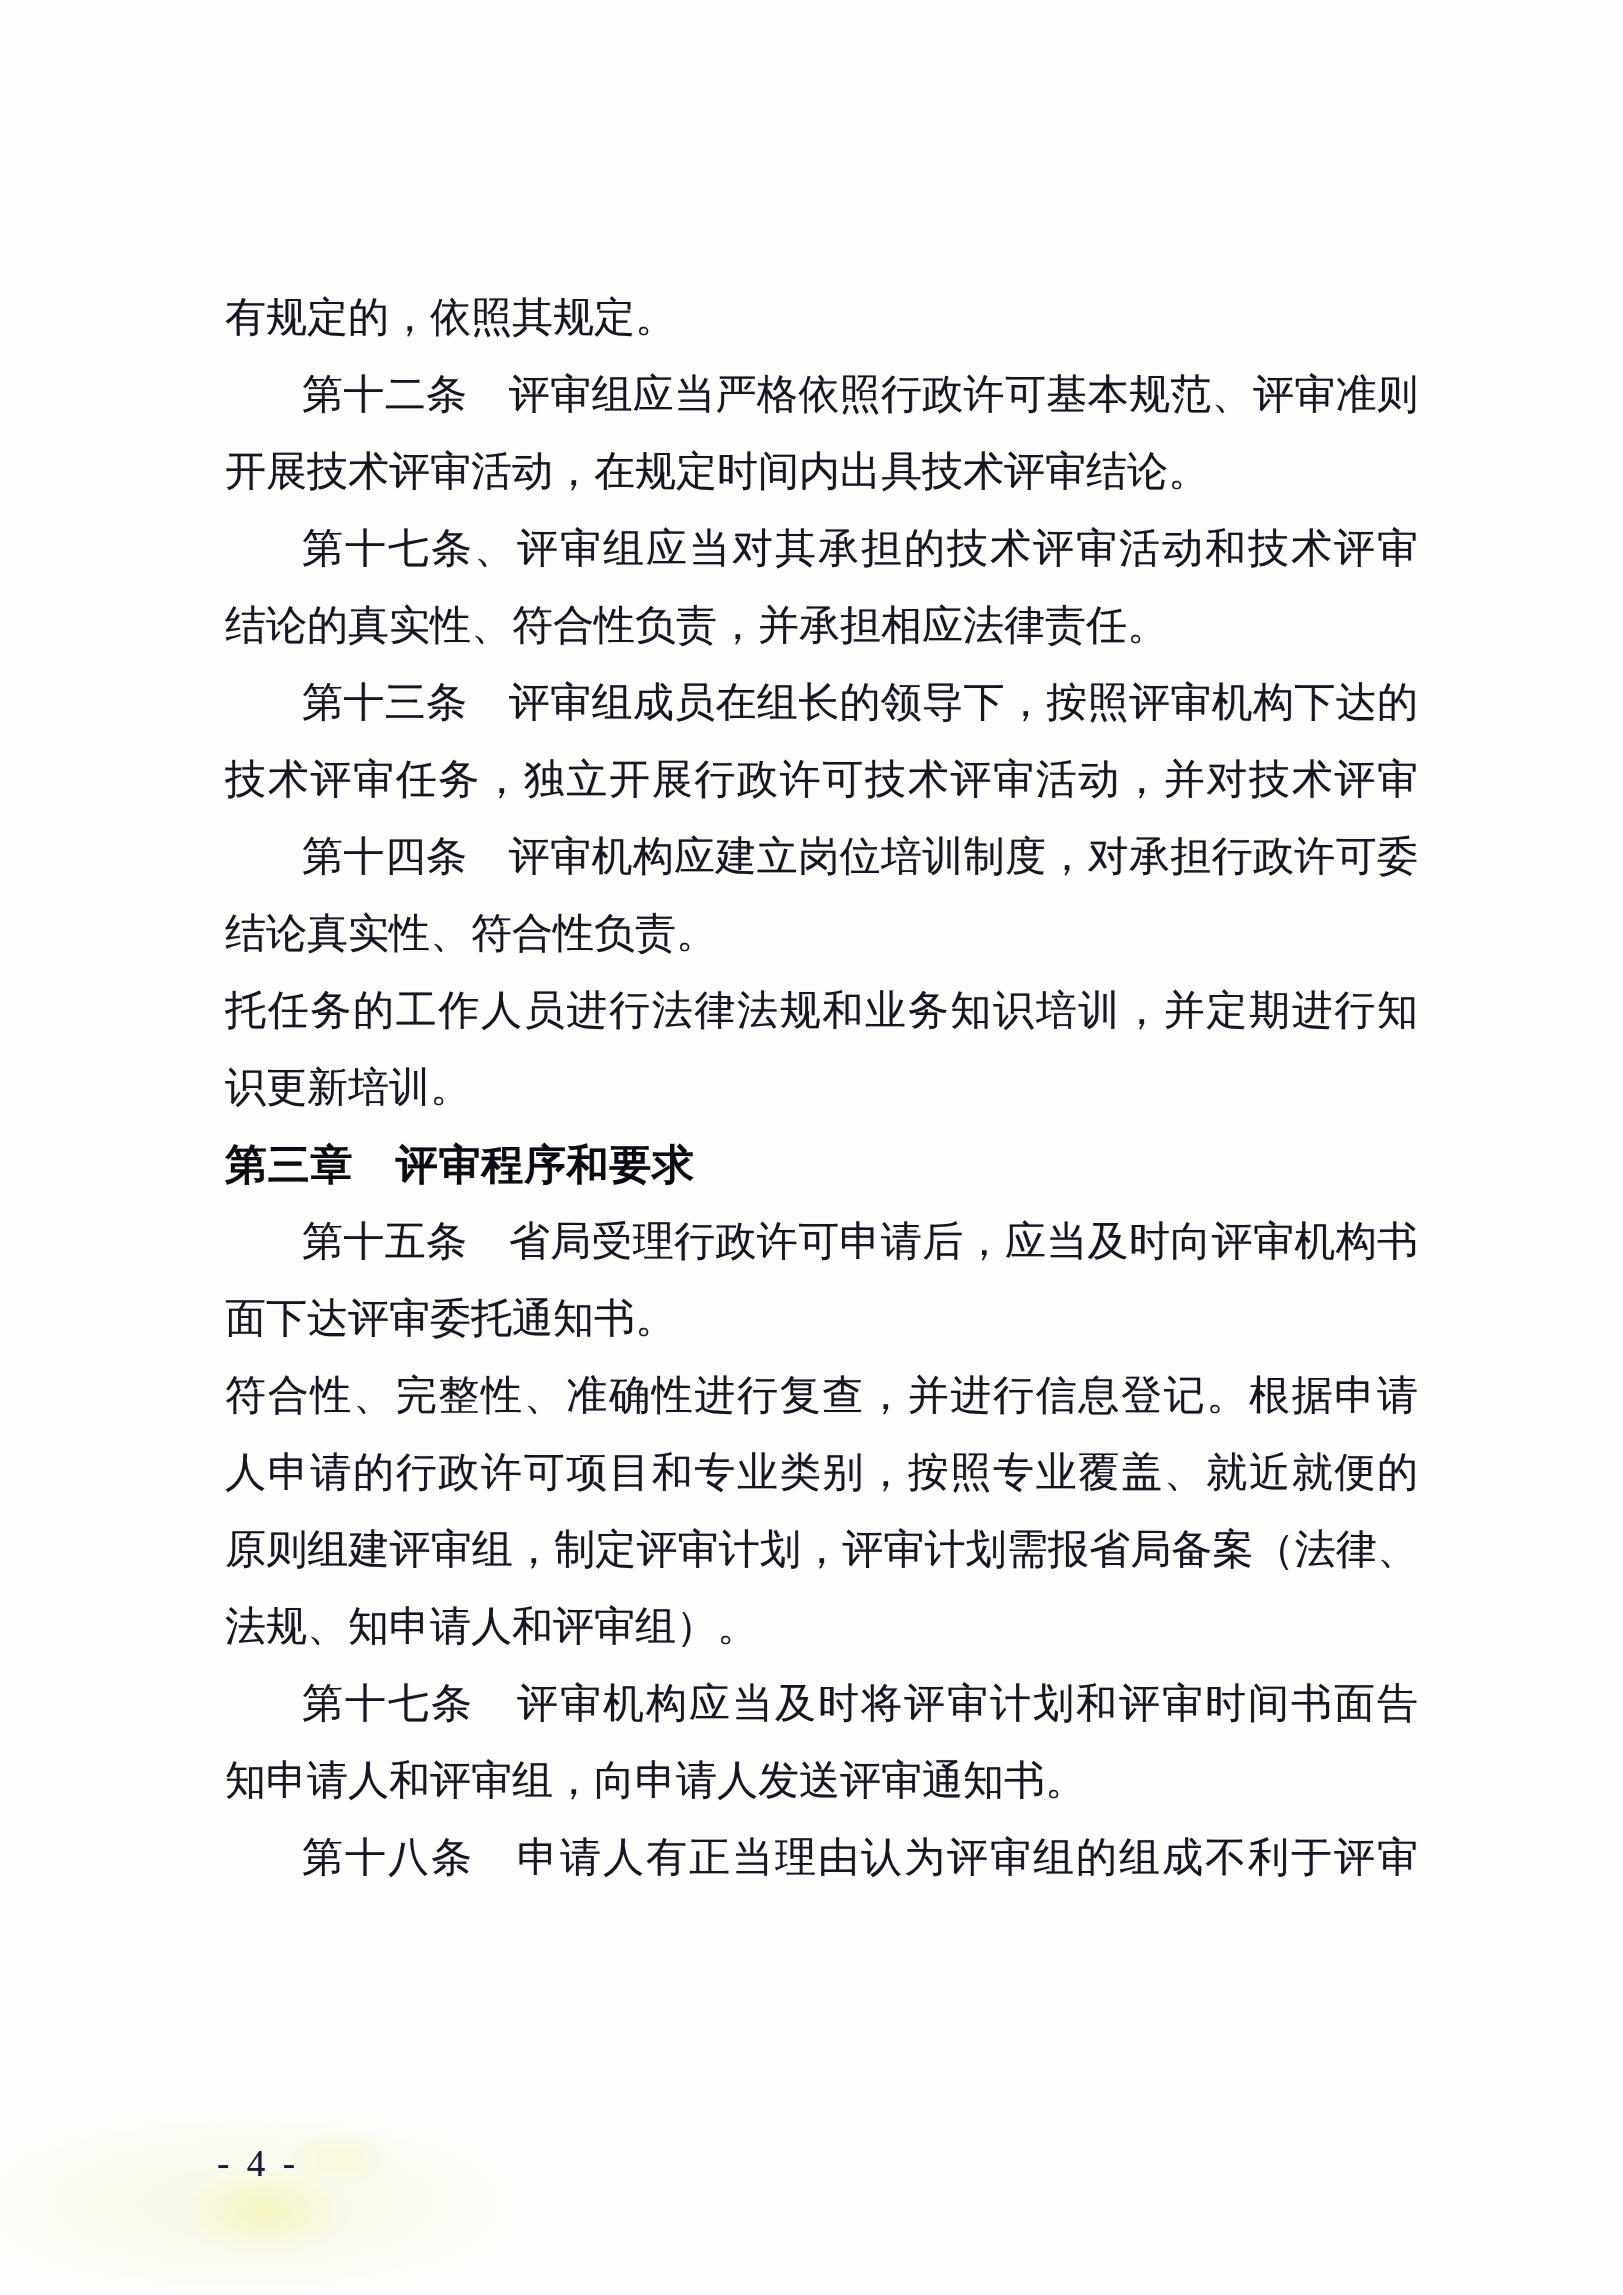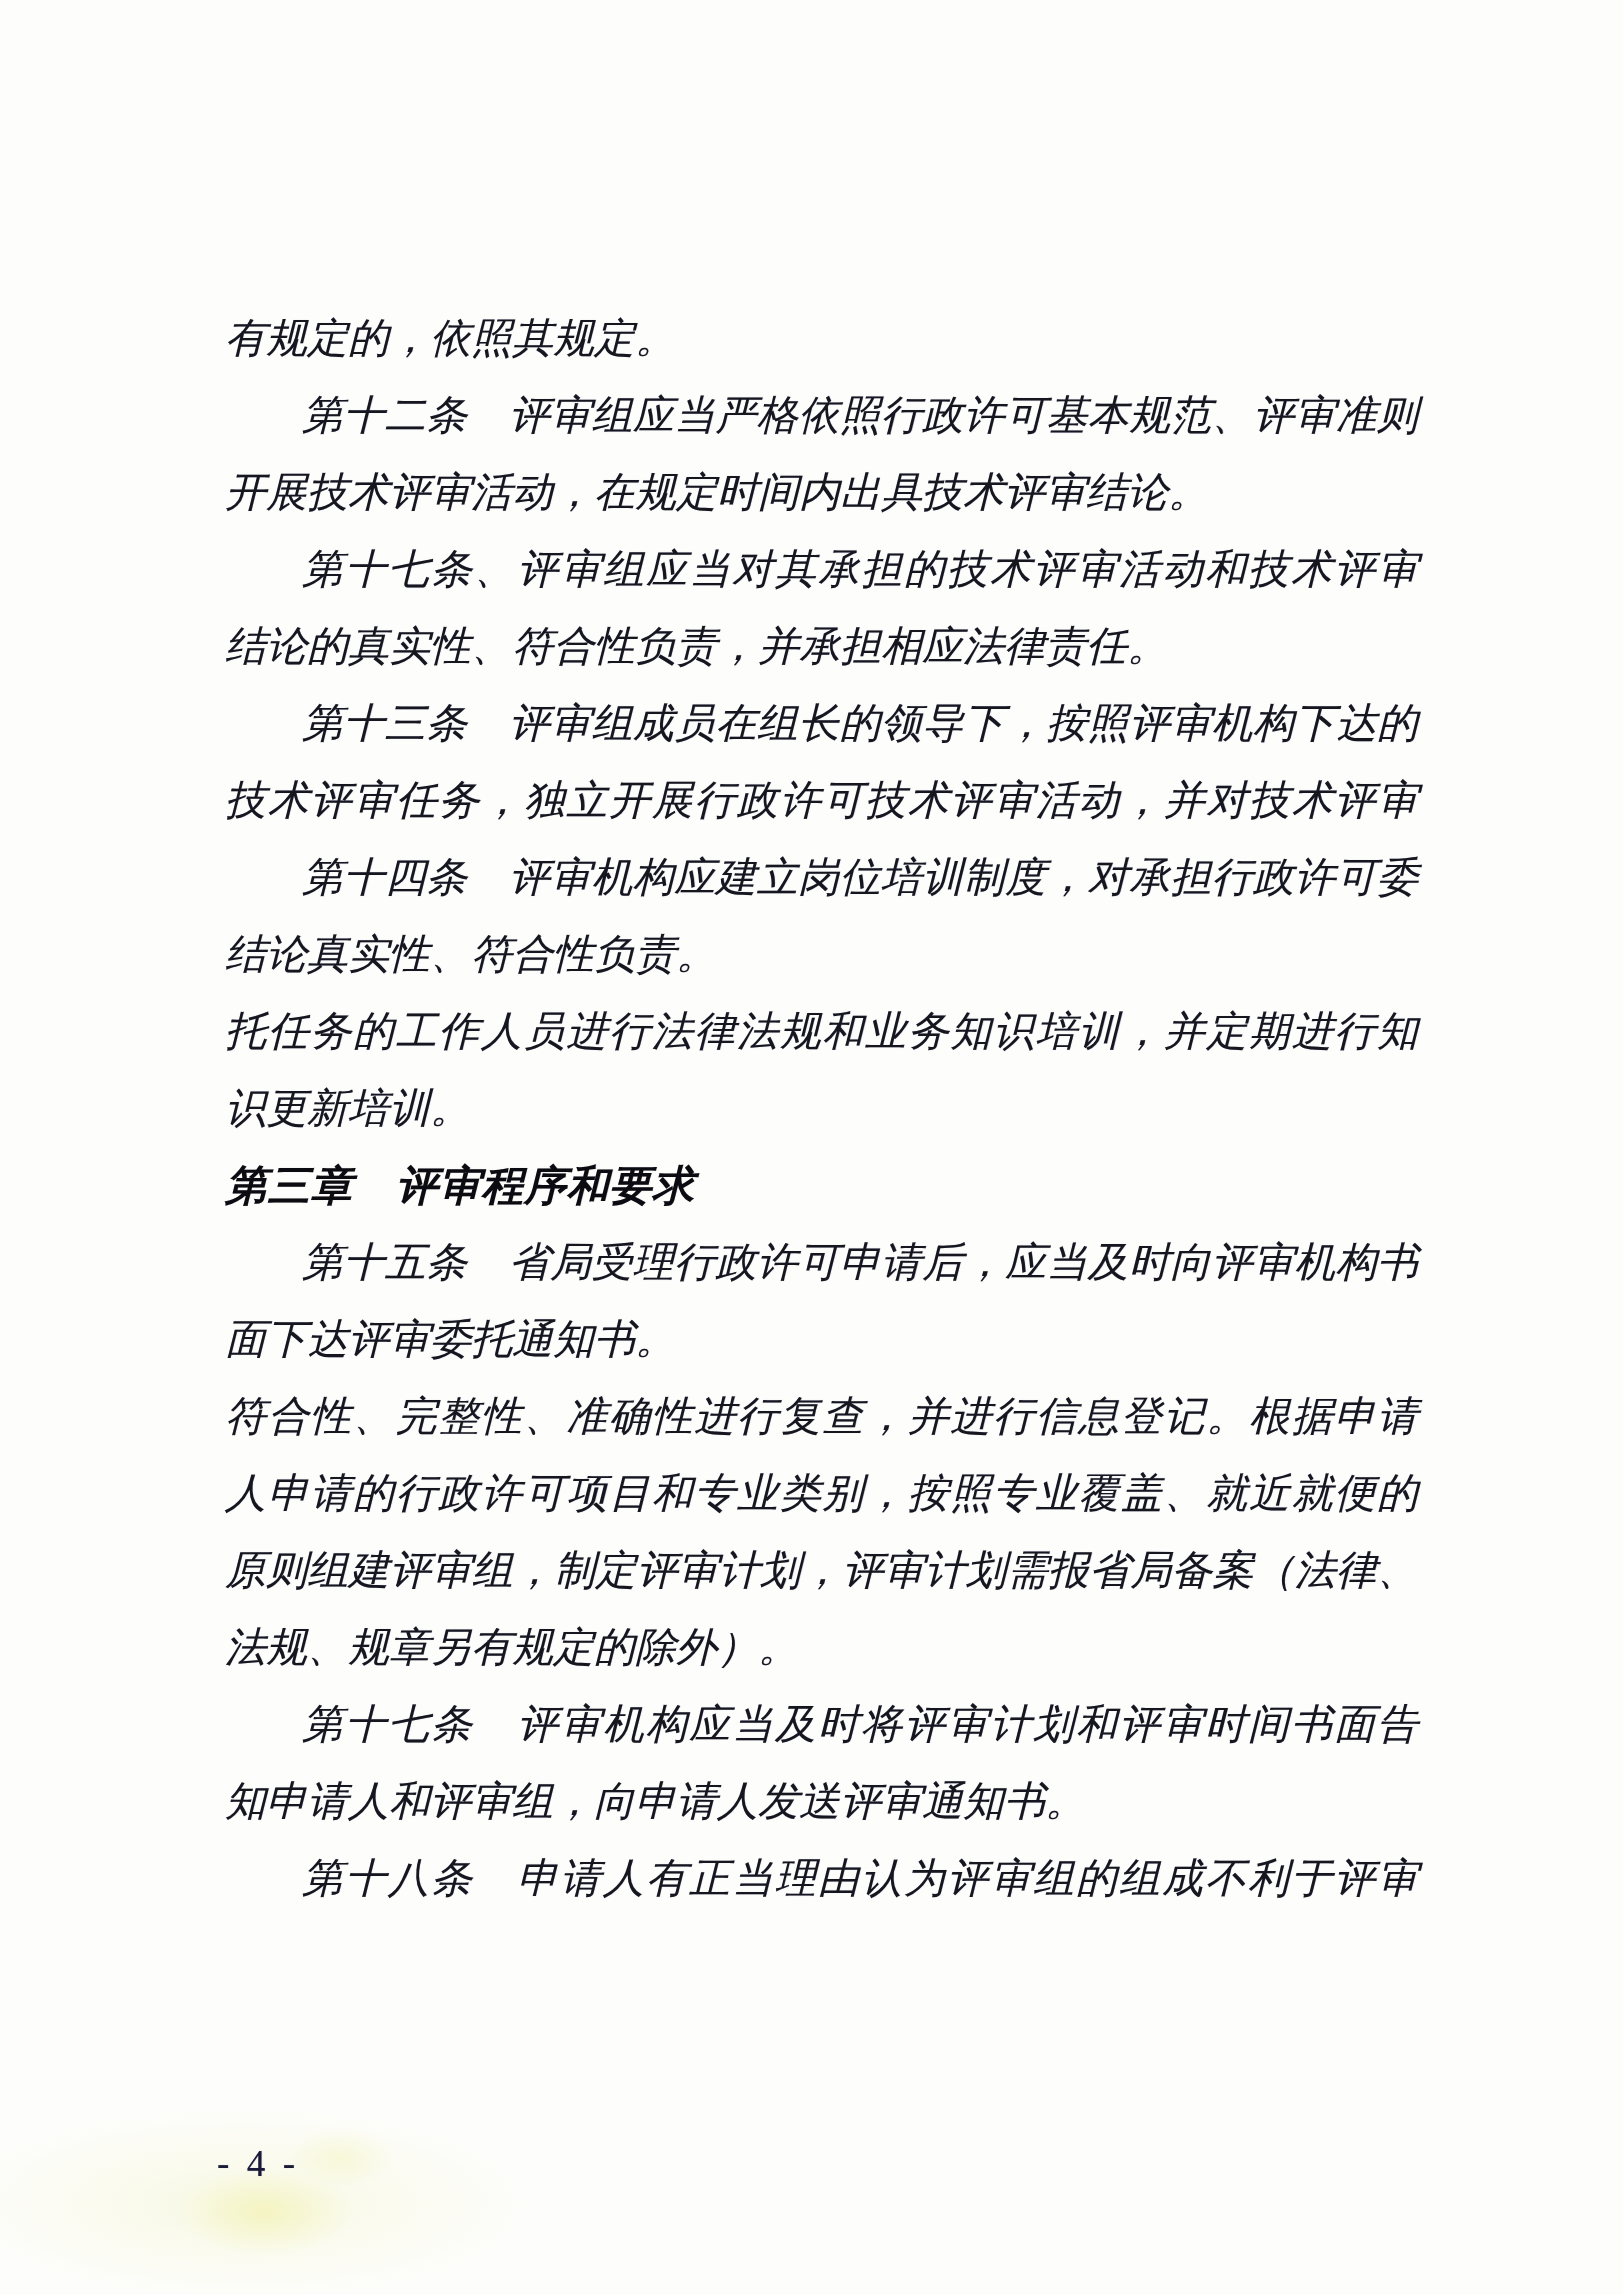--- a/index.html
+++ b/index.html
@@ -9,23 +9,22 @@
     height: 2295px;
     background:
       radial-gradient(ellipse 409px 136px at 15% 96%, rgba(235,235,160,0.25), rgba(255,255,255,0) 70%),
       linear-gradient(#fdfdfb, #fdfdfb);
     overflow: hidden;
     font-family: "Liberation Serif", "DejaVu Serif", serif;
   }
   .content {
     position: absolute;
     left: 225px;
-    top: 300px;
+    top: 279px;
     width: 1193px;
-    font-style: italic;
   }
   .line {
     height: 77px;
     line-height: 77px;
     font-size: 41px;
     color: #16161f;
     text-shadow: 0.3px 0.3px 0.7px rgba(35,35,105,0.40);
     white-space: normal;
     overflow: visible;
   }
@@ -82,21 +81,21 @@
       <div class="line indent justify">第十四条　评审机构应建立岗位培训制度，对承担行政许可委</div>
       <div class="line">结论真实性、符合性负责。</div>
       <div class="line justify">托任务的工作人员进行法律法规和业务知识培训，并定期进行知</div>
       <div class="line">识更新培训。</div>
       <div class="line heading">第三章　评审程序和要求</div>
       <div class="line indent justify">第十五条　省局受理行政许可申请后，应当及时向评审机构书</div>
       <div class="line">面下达评审委托通知书。</div>
       <div class="line justify">符合性、完整性、准确性进行复查，并进行信息登记。根据申请</div>
       <div class="line justify">人申请的行政许可项目和专业类别，按照专业覆盖、就近就便的</div>
       <div class="line justify">原则组建评审组，制定评审计划，评审计划需报省局备案（法律、</div>
-      <div class="line">法规、规章另有规定的除外）。</div>
+      <div class="line">法规、知申请人和评审组）。</div>
       <div class="line indent justify">第十七条　评审机构应当及时将评审计划和评审时间书面告</div>
       <div class="line">知申请人和评审组，向申请人发送评审通知书。</div>
       <div class="line indent justify">第十八条　申请人有正当理由认为评审组的组成不利于评审</div>
     </div>
   <div class="smudge s1"></div>
   <div class="smudge s2"></div>
   <div class="page-number">- 4 -</div>
 </div>
 
 

